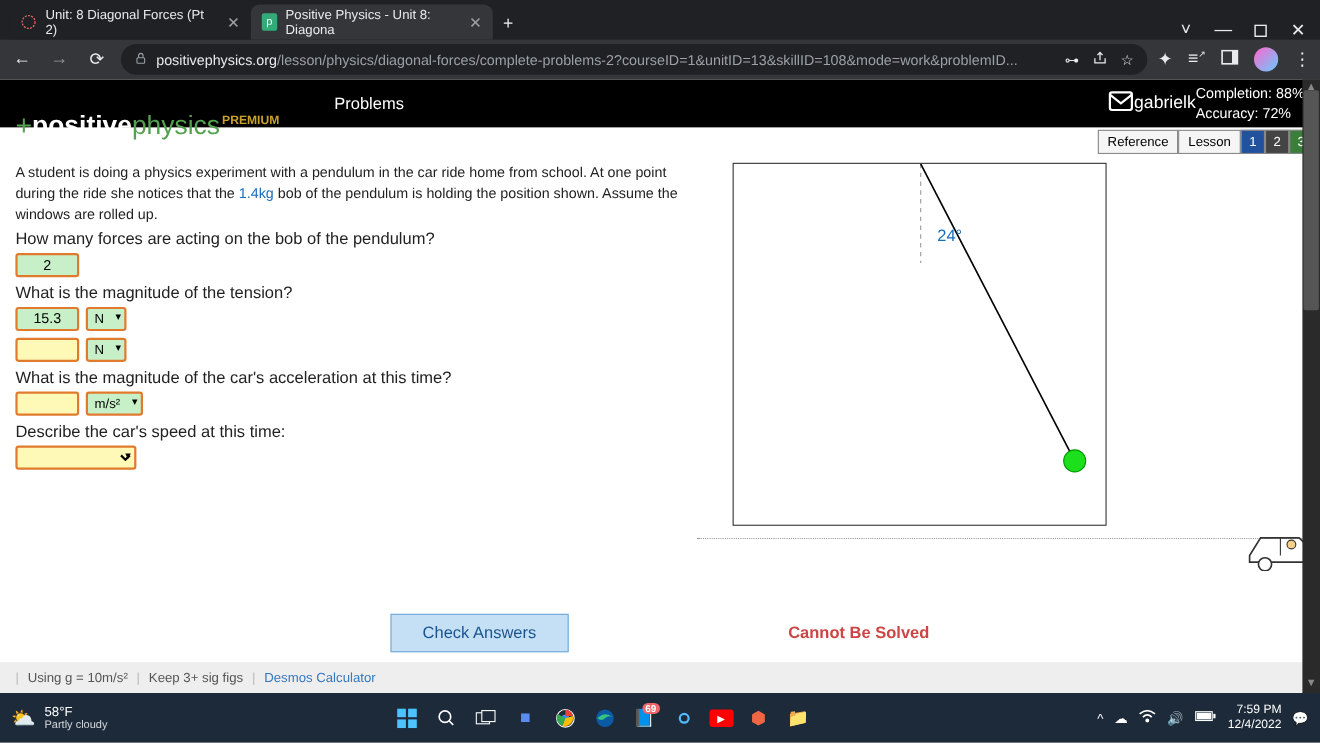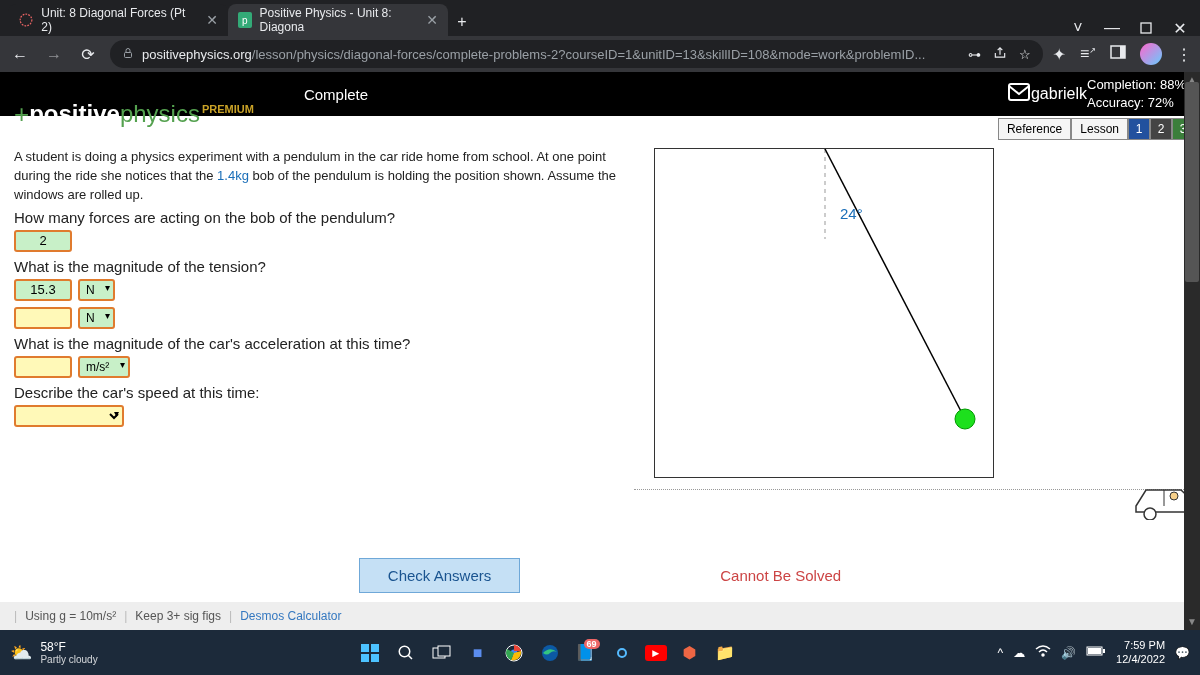--- a/index.html
+++ b/index.html
@@ -52,27 +52,27 @@
 .q { font-size:15px; color:#222; margin-top:4px; }
 .ans-row { margin:4px 0 6px 0; display:flex; gap:6px; }
 .ans-input { width:58px; height:22px; border:2px solid #e07b2e; background:#c8f0c8; font-size:13px; text-align:center; border-radius:3px; }
 .ans-input.yellow { background:#fff9b8; }
 .unit-sel { height:22px; border:2px solid #e07b2e; background:#c8f0c8; font-size:12px; padding:0 18px 0 6px; border-radius:3px; appearance:none; position:relative; }
 .sel-wrap { position:relative; display:inline-block;}
 .sel-wrap::after { content:"▾"; position:absolute; right:5px; top:3px; font-size:10px; pointer-events:none;}
 .desc-sel { width:110px; height:22px; border:2px solid #e07b2e; background:#fff9b8; border-radius:3px; }
 
 .right { flex:1; position:relative; }
-.diagram { position:absolute; left:20px; top:0; width:340px; height:330px; border:1px solid #333; background:#fff; }
+.diagram { position:absolute; left:32px; top:0; width:340px; height:330px; border:1px solid #333; background:#fff; }
 .car { position:absolute; right:-30px; bottom:18px; }
 .road { position:absolute; left:0; bottom:52px; right:-110px; border-bottom:1px dotted #999; }
 
 .btn-row { display:flex; justify-content:center; gap:200px; align-items:center; height:50px; margin-top:8px; }
 .check-btn { background:#c5e0f5; border:1px solid #6fa8d8; color:#1a5490; font-size:15px; padding:8px 28px; cursor:pointer; }
-.cannot { color:#c44; font-size:15px; }
+.cannot { color:#c44; font-size:15px;font-weight:bold; }
 
 .footer { position:absolute; bottom:0; left:0; right:0; height:28px; background:#eee; display:flex; align-items:center; padding:0 14px; font-size:12px; color:#555; gap:8px;}
 .footer .sep { color:#bbb; }
 .footer .link { color:#3478c0; }
 
 
 .taskbar { height:45px; background:#1c2a3a; display:flex; align-items:center; padding:0 10px; color:#fff; font-size:12px; }
 .weather { display:flex; align-items:center; gap:8px; }
 .weather-icon { font-size:18px; }
 .tb-center { flex:1; display:flex; justify-content:center; gap:10px; align-items:center; }
@@ -152,21 +152,21 @@
         </svg>
     </span>
     <div class="avatar"></div>
     <span>⋮</span>
   </div>
 </div>
 
 <div class="page">
   <div class="app-header">
     <span class="logo"><span class="plus">+</span><span class="pos">positive</span><span class="phys">physics</span><span class="premium">PREMIUM</span></span>
-    <span class="dash-link">Complete</span>
+    <span class="dash-link">Problems</span>
     <div class="hdr-right">
       <span class="mail-icon">
         <svg width="24" height="20" viewBox="0 0 24 20" fill="none" stroke-width="2">
             <rect x="2" y="2" width="20" height="16" rx="2"></rect>
             <path d="M2 4l10 8 10-8"></path>
           </svg>
       </span>
       <span class="user-name">gabrielk</span>
       <div class="stats">
         <div>Completion: 88%</div>

